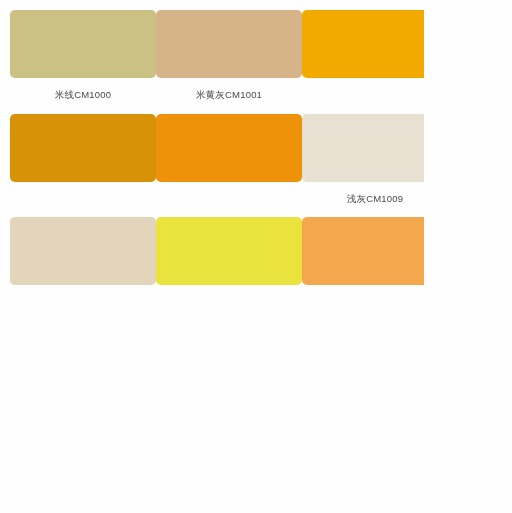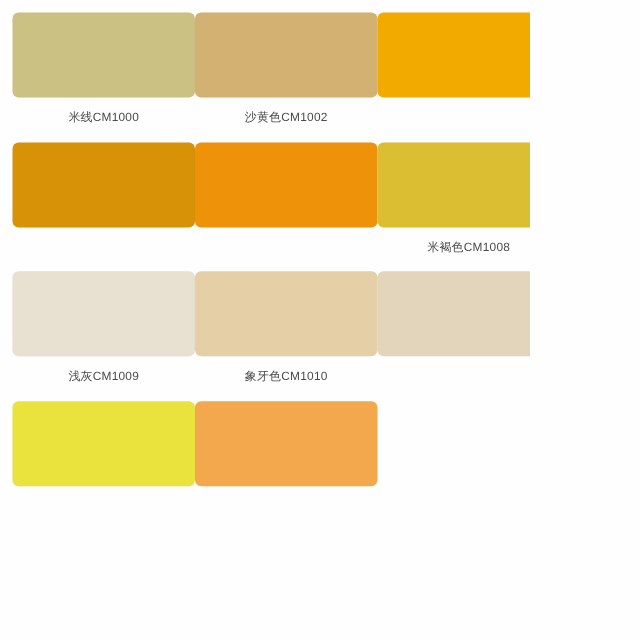--- a/index.html
+++ b/index.html
@@ -63,43 +63,35 @@
 </head>
 <body style="background: rgb(254, 254, 254);">
 
 <div id="palette-page">
   <div class="swatch-grid" id="swatch-grid">
       <div class="swatch-cell">
         <div class="swatch-chip" style="background: rgb(203, 193, 131);"></div>
         <div class="swatch-label">米线CM1000</div>
       </div>
       <div class="swatch-cell">
-        <div class="swatch-chip" style="background: rgb(210, 177, 114);"></div>
-        <div class="swatch-label">沙黄色CM1002</div>
+        <div class="swatch-chip" style="background: rgb(214, 179, 136);"></div>
+        <div class="swatch-label">米黄灰CM1001</div>
       </div>
       <div class="swatch-cell">
         <div class="swatch-chip" style="background: rgb(242, 169, 0);"></div>
       </div>
       <div class="swatch-cell">
         <div class="swatch-chip" style="background: rgb(215, 146, 8);"></div>
       </div>
       <div class="swatch-cell">
         <div class="swatch-chip" style="background: rgb(237, 146, 9);"></div>
       </div>
       <div class="swatch-cell">
-        <div class="swatch-chip" style="background: rgb(220, 190, 50);"></div>
-        <div class="swatch-label">米褐色CM1008</div>
-      </div>
-      <div class="swatch-cell">
         <div class="swatch-chip" style="background: rgb(232, 224, 208);"></div>
         <div class="swatch-label">浅灰CM1009</div>
-      </div>
-      <div class="swatch-cell">
-        <div class="swatch-chip" style="background: rgb(228, 207, 166);"></div>
-        <div class="swatch-label">象牙色CM1010</div>
       </div>
       <div class="swatch-cell partial">
         <div class="swatch-chip" style="background: rgb(227, 213, 188);"></div>
       </div>
       <div class="swatch-cell partial">
         <div class="swatch-chip" style="background: rgb(234, 227, 61);"></div>
       </div>
       <div class="swatch-cell partial">
         <div class="swatch-chip" style="background: rgb(244, 168, 78);"></div>
       </div>

